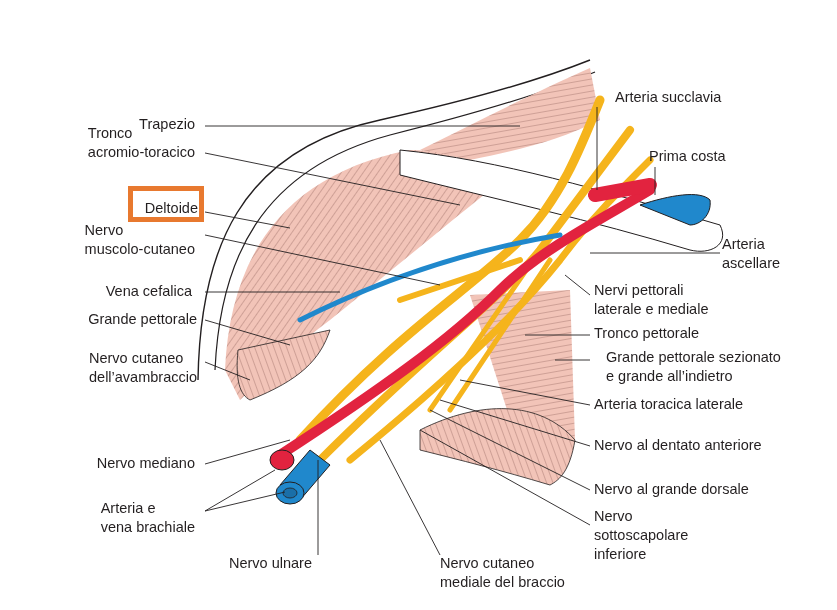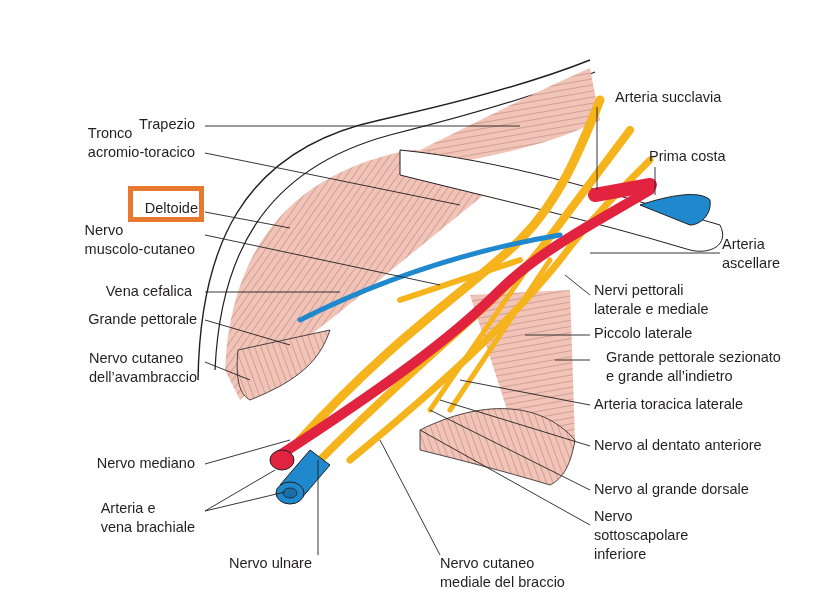--- a/index.html
+++ b/index.html
@@ -143,21 +143,21 @@
 </div>
 <div class="lbl l" style="left:722px;top:235px;">
   <span>Arteria</span>
   <span>ascellare</span>
 </div>
 <div class="lbl l" style="left:594px;top:281px;">
   <span>Nervi pettorali</span>
   <span>laterale e mediale</span>
 </div>
 <div class="lbl l" style="left:594px;top:324px;">
-  <span>Piccolo laterale</span>
+  <span>Tronco pettorale</span>
 </div>
 <div class="lbl l" style="left:594px;top:348px;margin-left:12px;">
   <span>Grande pettorale sezionato</span>
   <span>e grande all’indietro</span>
 </div>
 <div class="lbl l" style="left:594px;top:395px;">
   <span>Arteria toracica laterale</span>
 </div>
 <div class="lbl l" style="left:594px;top:436px;">
   <span>Nervo al dentato anteriore</span>

